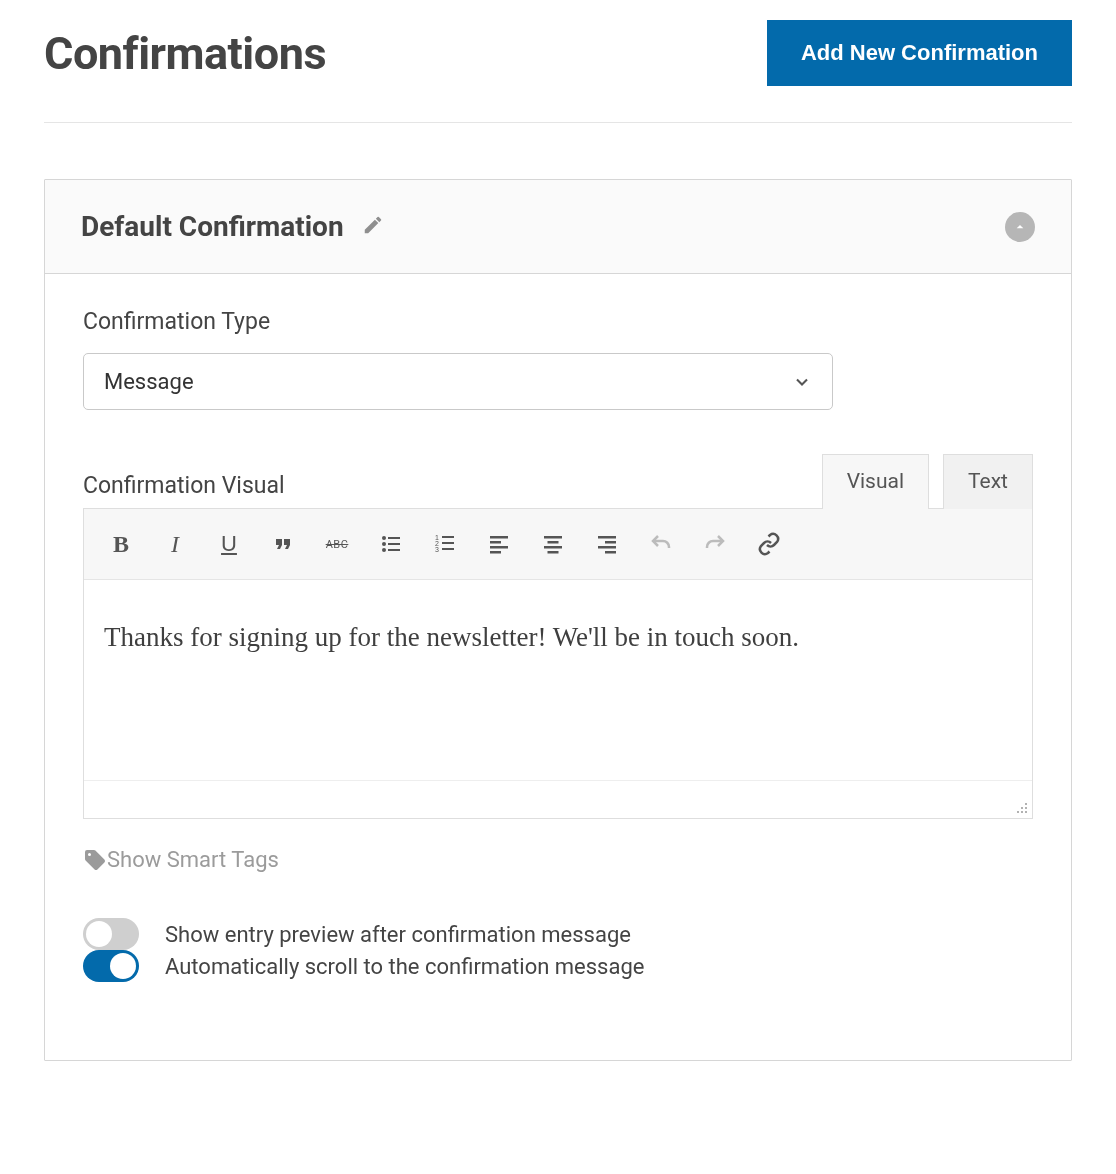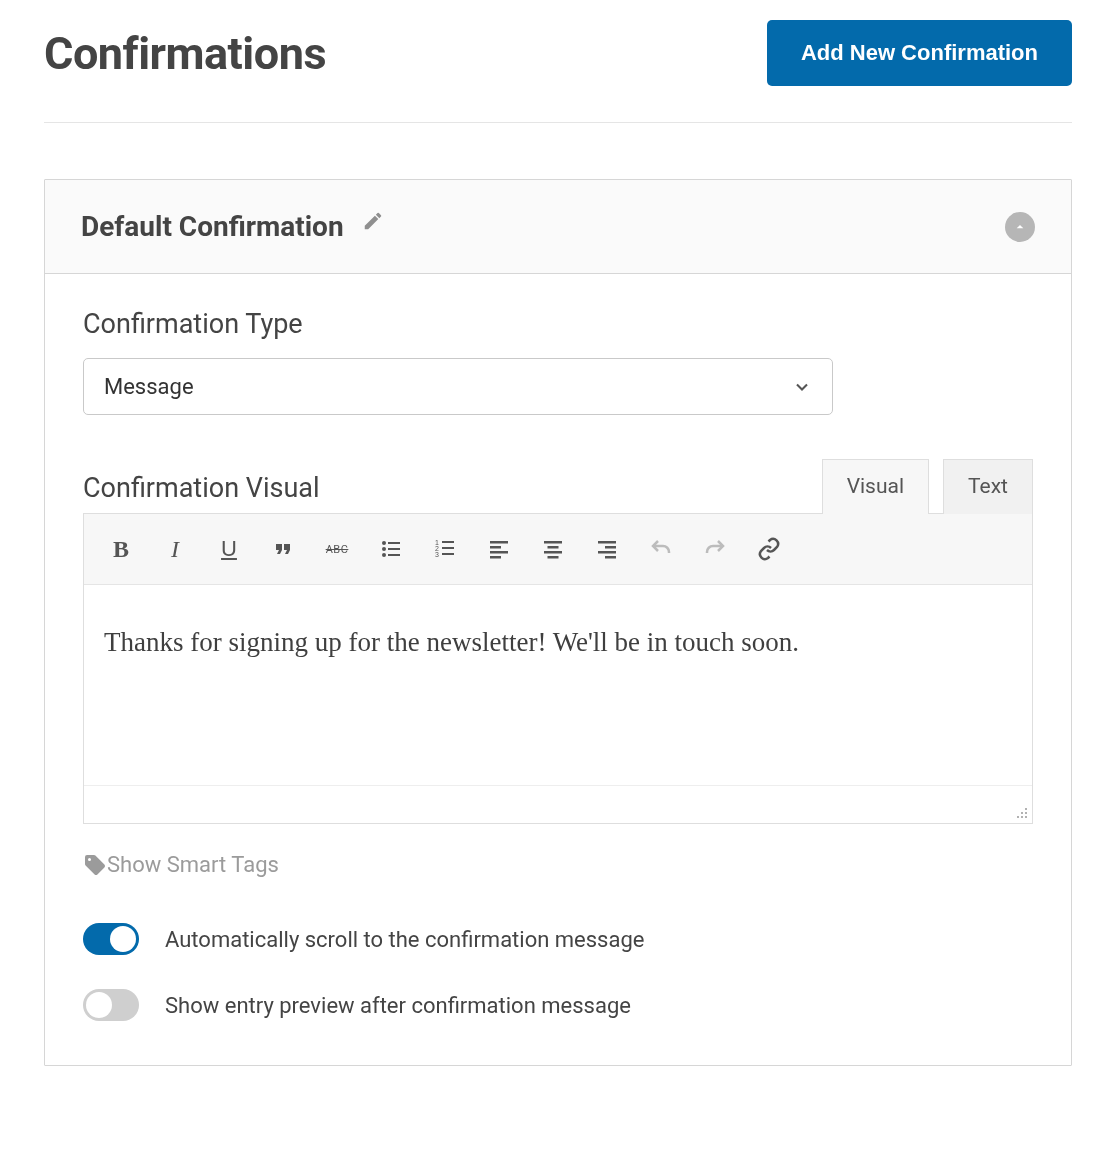--- a/index.html
+++ b/index.html
@@ -25,38 +25,38 @@
     letter-spacing: -0.5px;
     color: #444;
   }
   .btn-primary {
     background: #036aab;
     color: #fff;
     font-size: 22px;
     font-weight: 700;
     border: none;
     padding: 20px 34px;
-    border-radius: 5px;
+    border-radius: 0;
     cursor: pointer;
   }
   .panel {
     border: 1px solid #d6d6d6;
     border-radius: 1px;
   }
   .panel-header {
     background: #fafafa;
     border-bottom: 1px solid #d6d6d6;
     padding: 30px 36px;
     display: flex;
     align-items: center;
     justify-content: space-between;
   }
   .panel-header-left {
     display: flex;
-    align-items: flex-start;
+    align-items: center;
     gap: 18px;
   }
   .panel-title {
     font-size: 28px;
     font-weight: 700;
     color: #444;
   }
   .pencil-icon {
     width: 22px;
     height: 22px;
@@ -75,21 +75,21 @@
   }
   .collapse-btn svg {
     width: 16px;
     height: 16px;
     color: #fff;
   }
   .panel-body {
     padding: 34px 38px 44px;
   }
   .field-label {
-    font-size: 27px;
+    font-size: 23px;
     color: #444;
     margin-bottom: 18px;
   }
   .select-wrap {
     position: relative;
     margin-bottom: 44px;
   }
   .select {
     width: 750px;
     border: 1px solid #c9c9c9;
@@ -364,28 +364,28 @@
       </div>
     </div>
 
     <div class="smart-tags">
       <svg viewBox="0 0 24 24" fill="currentColor">
           <path d="M21.41 11.58l-9-9A2 2 0 0 0 11 2H4a2 2 0 0 0-2 2v7a2 2 0 0 0 .59 1.41l9 9a2 2 0 0 0 2.83 0l7-7a2 2 0 0 0-.01-2.83zM6.5 8A1.5 1.5 0 1 1 8 6.5 1.5 1.5 0 0 1 6.5 8z"></path>
         </svg>
       <span>Show Smart Tags</span>
     </div>
 
+    <div class="toggle-row" style="margin-bottom:0">
+      <div class="toggle off">
+          <div class="knob"></div>
+        </div>
+      <div class="toggle-label">Show entry preview after confirmation message</div>
+    </div>
+
     <div class="toggle-row">
       <div class="toggle on">
           <div class="knob"></div>
         </div>
       <div class="toggle-label">Automatically scroll to the confirmation message</div>
     </div>
 
-    <div class="toggle-row" style="margin-bottom:0">
-      <div class="toggle off">
-          <div class="knob"></div>
-        </div>
-      <div class="toggle-label">Show entry preview after confirmation message</div>
-    </div>
-
   </div>
 </div>
 
 </body></html>

